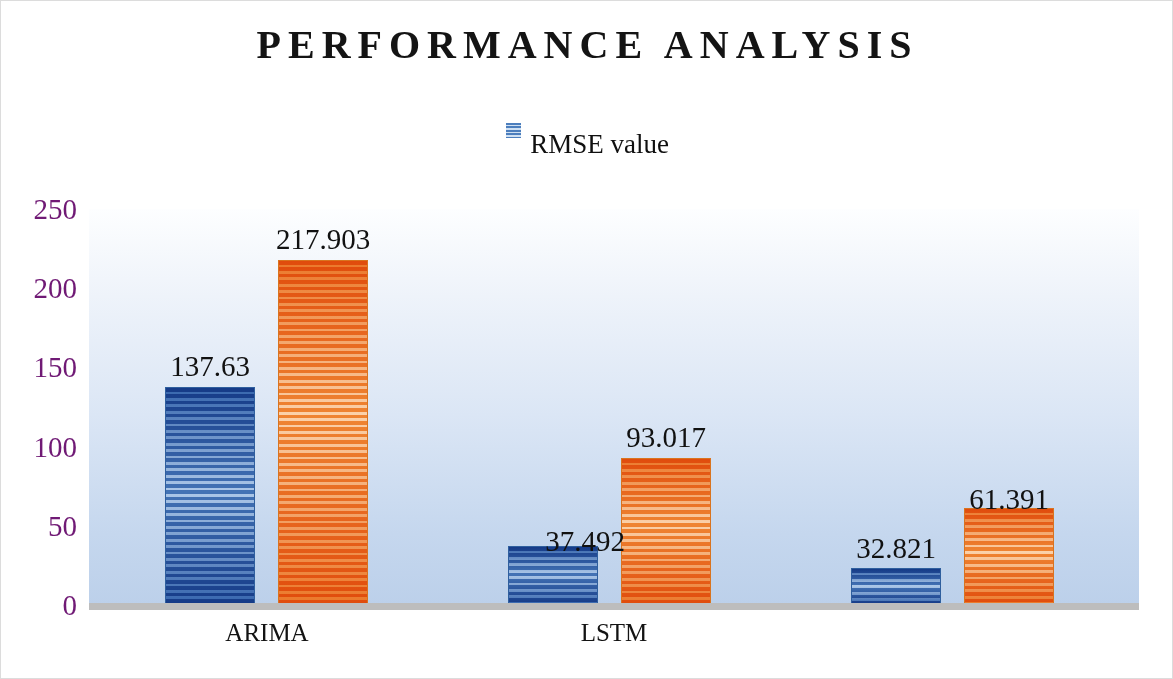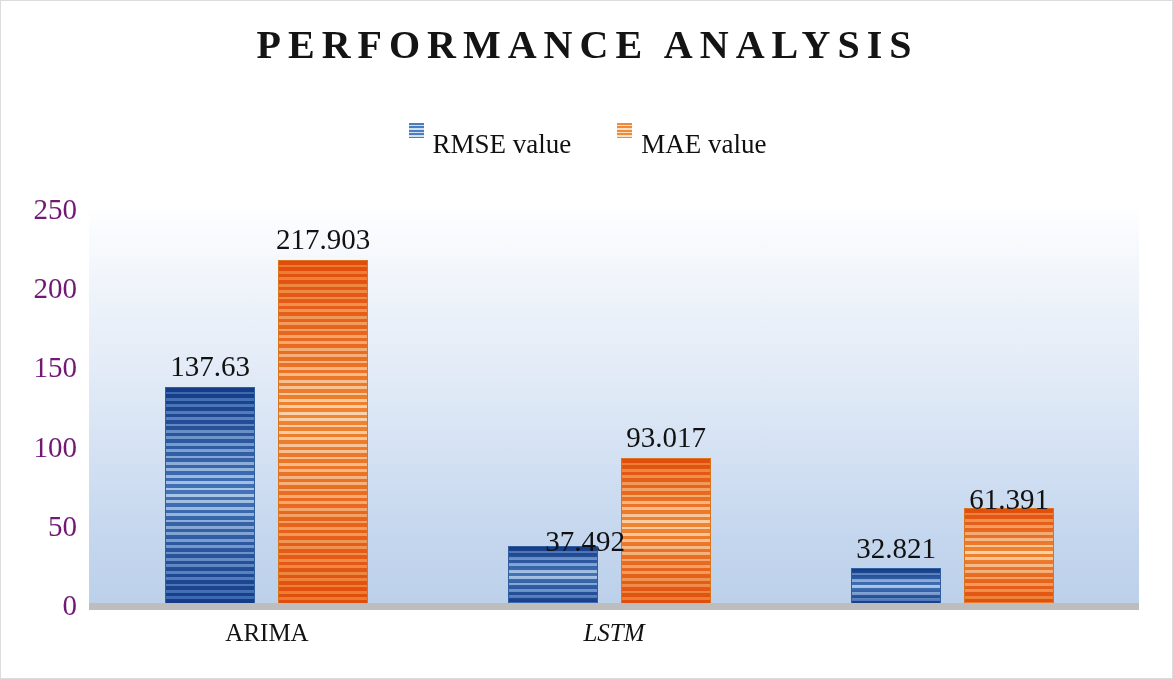--- a/index.html
+++ b/index.html
@@ -168,24 +168,20 @@
 
 <div id="figure">
 
   <div id="chart-title">PERFORMANCE ANALYSIS</div>
 
   <div id="legend">
     <div class="legend-entry">
       <span class="legend-swatch rmse"></span>
       <span class="legend-label">RMSE value</span>
     </div>
-    <div class="legend-entry">
-      <span class="legend-swatch mae"></span>
-      <span class="legend-label">MAE value</span>
-    </div>
   </div>
 
   <div class="ytick" style="top:208px;">250</div>
   <div class="ytick" style="top:287.2px;">200</div>
   <div class="ytick" style="top:366.4px;">150</div>
   <div class="ytick" style="top:445.6px;">100</div>
   <div class="ytick" style="top:524.8px;">50</div>
   <div class="ytick" style="top:604px;">0</div>
 
   <div id="plot-area">
@@ -206,15 +202,15 @@
     <div class="bar-label" style="left:577px; bottom:151px;">93.017</div>
 
     <div class="bar-label" style="left:807px; bottom:40px;">32.821</div>
     <div class="bar-label" style="left:920px; bottom:89px;">61.391</div>
 
   </div>
 
   <div id="baseline"></div>
 
   <div class="xtick" style="left:266px;">ARIMA</div>
-  <div class="xtick" style="left:613px;font-style:italic;">LSTM</div>
+  <div class="xtick" style="left:613px;">LSTM</div>
 
 </div>
 
 </body></html>

